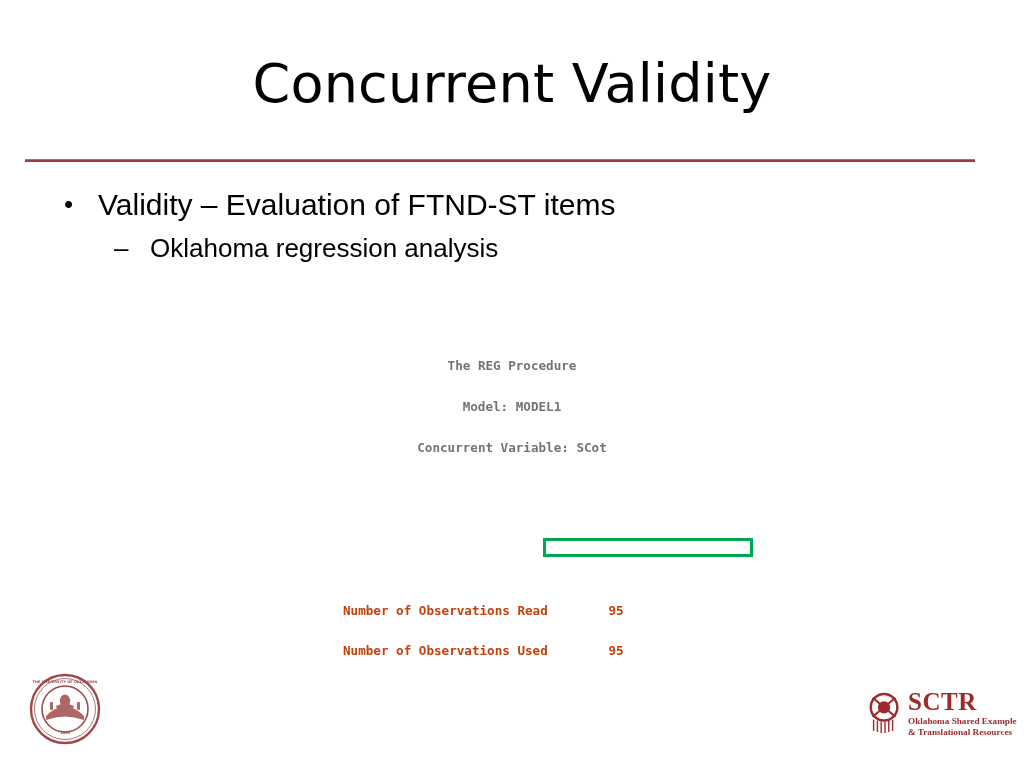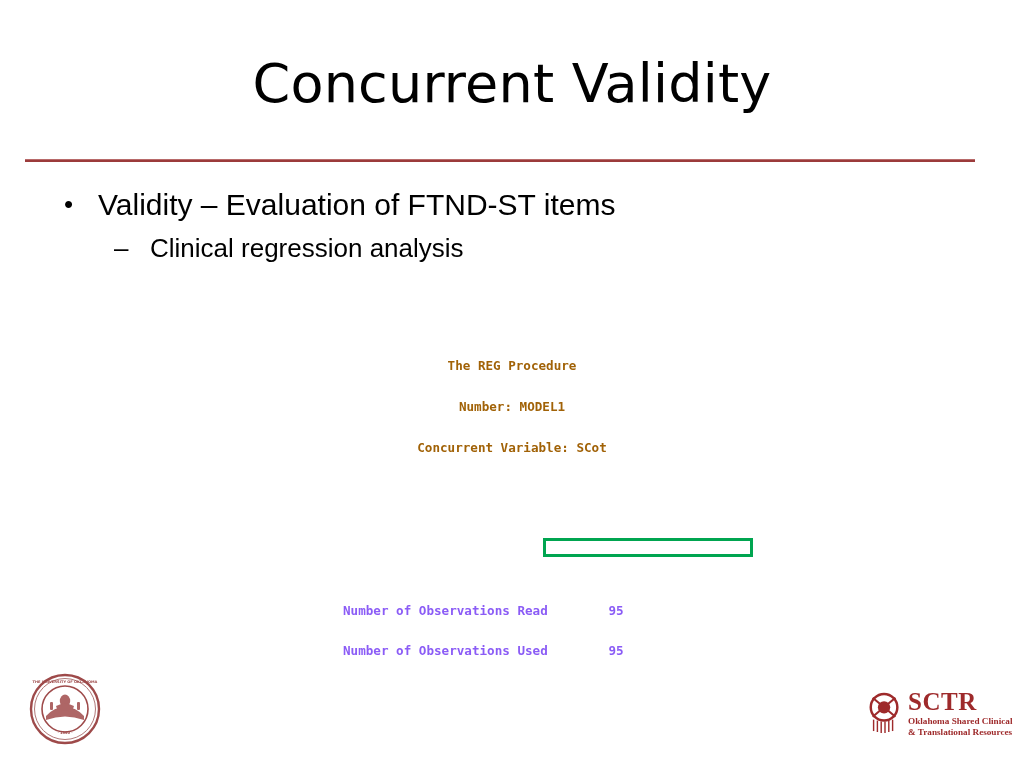--- a/index.html
+++ b/index.html
@@ -89,22 +89,22 @@
     top: 291px;
     width: 1024px;
     font-family: "DejaVu Sans Mono", monospace;
     font-size: 12.6px;
     line-height: 13.6px;
     font-weight: bold;
     color: #000000;
     white-space: pre;
     letter-spacing: 0px;
   }
-  .sas-blue { color: #a16207; }
-  .sas-black { color: #8b5cf6; }
+  .sas-blue { color: #737373; }
+  .sas-black { color: #c2410c; }
 
   .sas-line {
     display: block;
     text-align: center;
   }
   .sas-block {
     position: relative;
     width: 1024px;
   }
   .sas-pre {
@@ -174,29 +174,29 @@
 
   <div id="title-rule"></div>
 
   <div id="bullet-list">
     <div class="bullet-l1">
       <span class="marker">•</span>
       <span>Validity – Evaluation of FTND-ST items</span>
     </div>
     <div class="bullet-l2">
       <span class="marker">–</span>
-      <span>Clinical regression analysis</span>
+      <span>Oklahoma regression analysis</span>
     </div>
   </div>
 
   <div id="sas-output">
 
     <div class="sas-block">
       <span class="sas-line sas-blue">The REG Procedure</span>
-      <span class="sas-line sas-blue">Number: MODEL1</span>
+      <span class="sas-line sas-blue">Model: MODEL1</span>
       <span class="sas-line sas-blue">Concurrent Variable: SCot</span>
     </div>
 
     <span class="gap-sm"></span>
 
     <div class="sas-block">
       <span class="sas-pre sas-black indent-obs"><span>Number of Observations Read</span>        <span>95</span></span>
       <span class="sas-pre sas-black indent-obs"><span>Number of Observations Used</span>        <span>95</span></span>
     </div>
 
@@ -245,18 +245,18 @@
         <path d="M8 30 L8 42"></path>
           <path d="M12 31 L12 43"></path>
           <path d="M16 32 L16 44"></path>
         <path d="M20 32 L20 44"></path>
           <path d="M24 31 L24 43"></path>
           <path d="M28 30 L28 42"></path>
       </g>
     </svg>
     <div class="sctr-text-wrap">
       <div class="sctr-main">SCTR</div>
-      <div class="sctr-sub">Oklahoma Shared Clinical</div>
+      <div class="sctr-sub">Oklahoma Shared Example</div>
       <div class="sctr-sub">&amp; Translational Resources</div>
     </div>
   </div>
 
 </div>
 
 </body></html>

